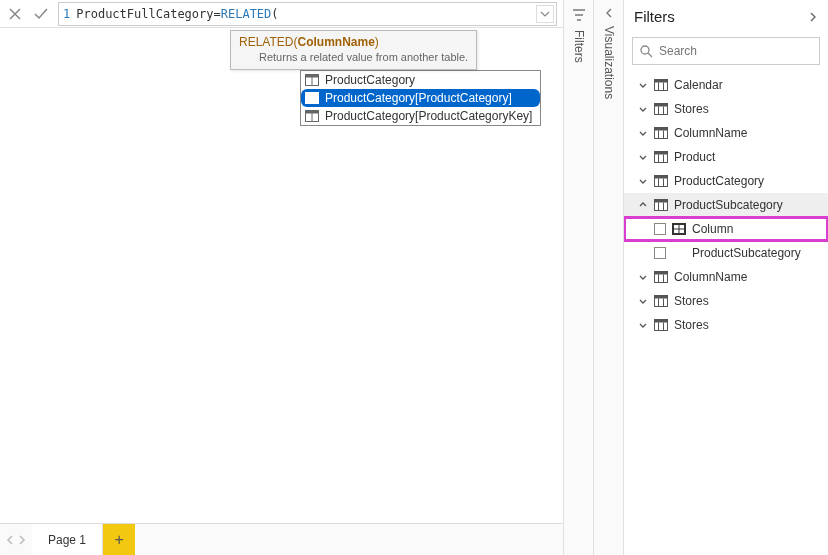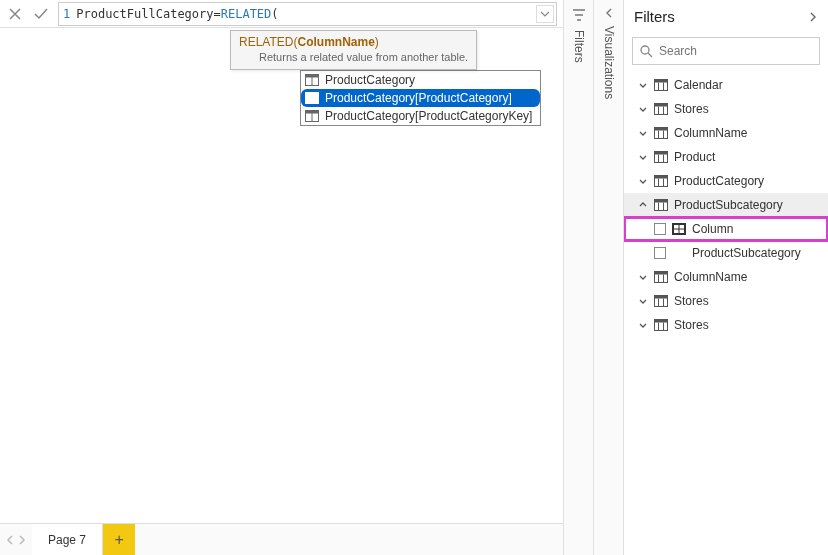--- a/index.html
+++ b/index.html
@@ -120,21 +120,21 @@
             <svg width="8" height="10" viewBox="0 0 8 10">
               <path d="M6 1 L2 5 L6 9" stroke="#bbb" stroke-width="1.5" fill="none"></path>
             </svg>
           </span>
         <span>
             <svg width="8" height="10" viewBox="0 0 8 10">
               <path d="M2 1 L6 5 L2 9" stroke="#bbb" stroke-width="1.5" fill="none"></path>
             </svg>
           </span>
       </div>
-      <div class="tab">Page 7</div>
+      <div class="tab">Page 1</div>
       <div class="add-tab">+</div>
     </div>
   </div>
 
   <div class="side-rails">
     <div class="rail">
       <span class="rail-icon">
           <svg width="14" height="14" viewBox="0 0 14 14">
             <path d="M1 2 h12 M3 7 h8 M5 12 h4" stroke="#777" stroke-width="1.4"></path>
           </svg>

